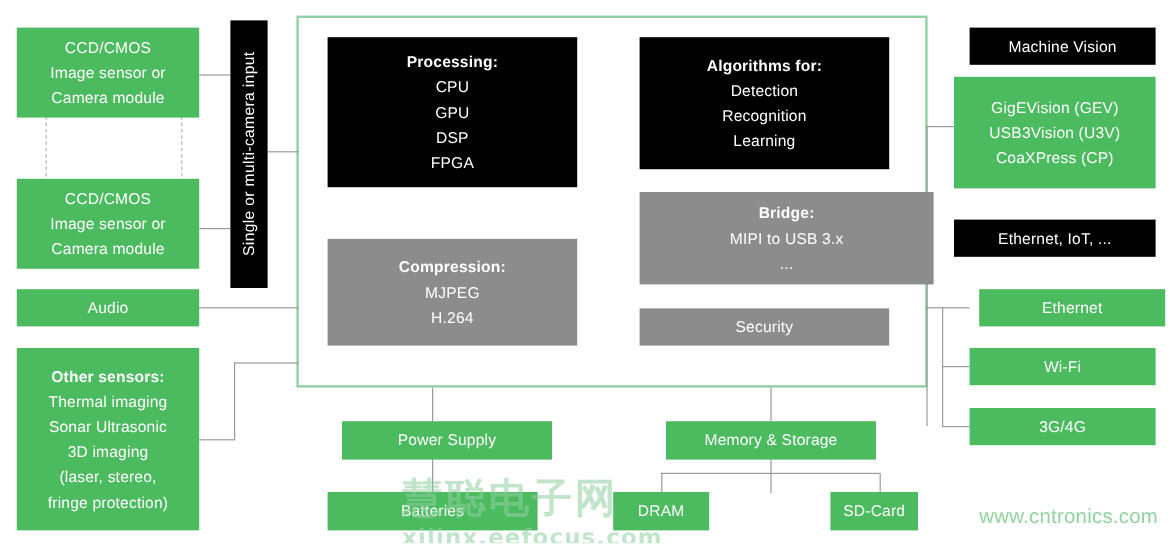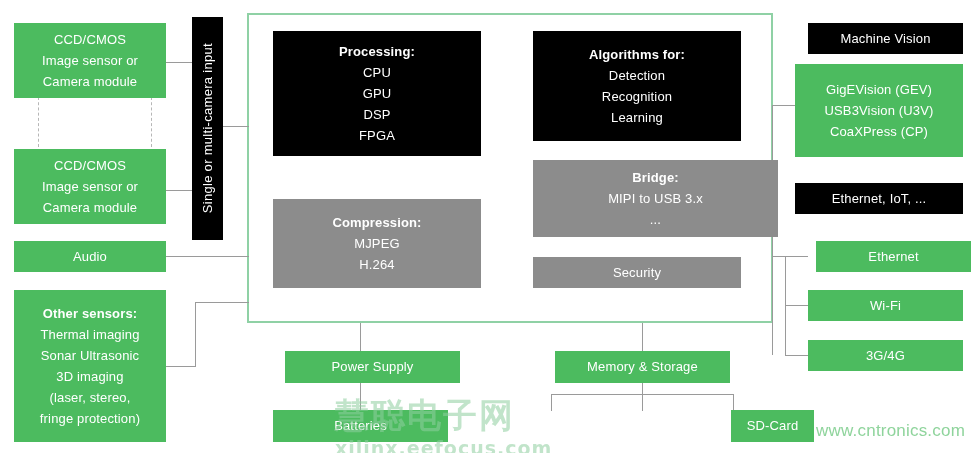--- a/index.html
+++ b/index.html
@@ -222,23 +222,26 @@
   </div>
 
   <div class="box green" style="left:273px;top:410px;width:175px;height:32px;">
     <span class="ln">Batteries</span>
   </div>
 
   <div class="box green" style="left:555px;top:351px;width:175px;height:32px;">
     <span class="ln">Memory &amp; Storage</span>
   </div>
 
-
-
-  <div class="box green" style="left:692px;top:410px;width:83px;height:32px;margin-left:39px;">
+  <div class="box green" style="left:511px;top:410px;width:80px;height:32px;">
+    <span class="ln">DRAM</span>
+  </div>
+
+
+  <div class="box green" style="left:692px;top:410px;width:73px;height:32px;">
     <span class="ln">SD-Card</span>
   </div>
 
   <div class="wm" id="wm-cn">
     <span>慧聪电子网</span>
     <span class="sub">xilinx.eefocus.com</span>
   </div>
 
   <div class="wm" id="wm-url">www.cntronics.com</div>
 

